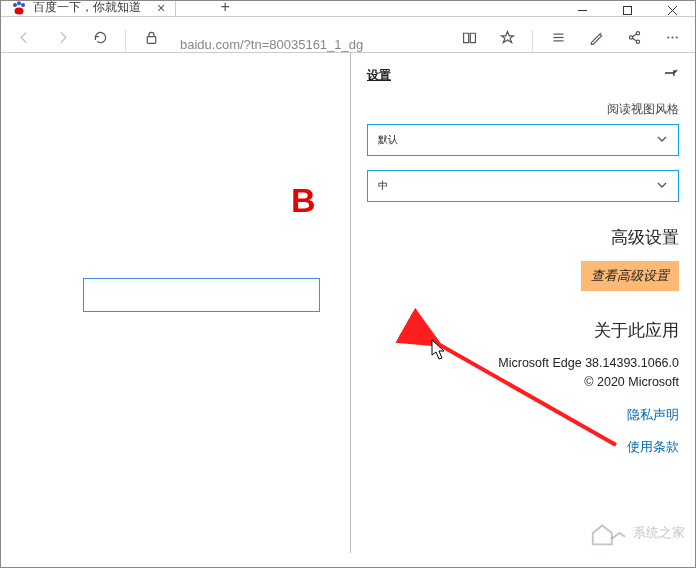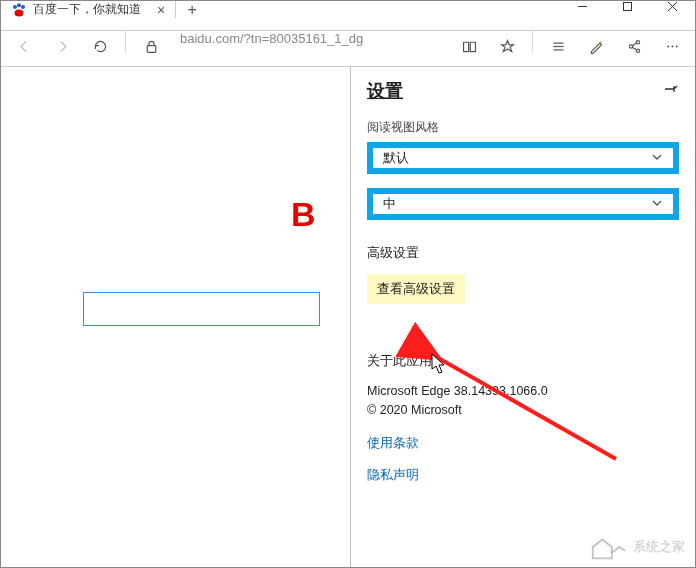--- a/index.html
+++ b/index.html
@@ -1,53 +1,53 @@
 <!DOCTYPE html>
 <html><head>
 <meta charset="utf-8">
 <style>
 * { margin: 0; padding: 0; box-sizing: border-box; font-family: "Microsoft YaHei", "Segoe UI", sans-serif; }
 body { width: 696px; height: 568px; background: #fff; position: relative; overflow: hidden; border: 1px solid #888; }
 
 
-.titlebar { height: 30px; background: #fff; display: flex; align-items: flex-start; border-bottom: 1px solid #ccc; }
+.titlebar { height: 16px; background: #fff; display: flex; align-items: flex-end; border-bottom: 1px solid #ccc; gap: 33px; }
 .tab { display: flex; align-items: center; padding: 0 10px; border-right: 1px solid #ccc; max-width: 185px; gap: 6px; }
 .tab-favicon { width: 16px; height: 16px; display: flex; align-items: center; justify-content: center; }
 .tab-title { font-size: 12px; color: #333; white-space: nowrap; overflow: hidden; }
 .tab-close { margin-left: 10px; color: #555; font-size: 14px; cursor: pointer; }
 .newtab { width: 32px; display: flex; align-items: center; justify-content: center; color: #555; font-size: 16px; cursor: pointer; }
 .titlebar-spacer { flex: 1; }
 .win-controls { display: flex; }
 .win-btn { width: 45px; display: flex; align-items: center; justify-content: center; color: #333; cursor: pointer; }
 .win-btn svg { width: 11px; height: 11px; }
 
 
-.toolbar { height: 36px; display: flex; align-items: flex-start; padding: 0 6px; gap: 4px; border-bottom: 1px solid #ccc; }
+.toolbar { height: 36px; display: flex; align-items: flex-end; padding: 0 6px; gap: 4px; border-bottom: 1px solid #ccc; }
 .tb-btn { width: 34px; height: 30px; display: flex; align-items: center; justify-content: center; color: #555; cursor: pointer; }
 .tb-btn.disabled { color: #bbb; }
 .tb-btn svg { width: 17px; height: 17px; stroke: currentColor; fill: none; stroke-width: 1.4; }
 .addr { flex: 1; font-size: 13px; color: #888; padding: 0 8px; }
 .tb-sep { width: 1px; height: 22px; background: #ddd; margin: 0 4px; }
 
 
 .content { position: relative; height: calc(100% - 66px); background: #fff; }
 .baidu-logo { position: absolute; left: 290px; top: 128px; font-size: 34px; font-weight: 800; color: #e10602; letter-spacing: -1px; }
 .search-box { position: absolute; left: 82px; top: 225px; width: 237px; height: 34px; border: 1px solid #3d8de8; background: #fff; }
 
 
 .settings-panel { position: absolute; right: 0; top: 0; width: 345px; height: 100%; background: #fff; border-left: 1px solid #bbb; display: flex; flex-direction: column; }
 .panel-header { display: flex; align-items: center; justify-content: space-between; padding: 12px 16px 10px 16px; }
-.panel-title { font-size: 18px; font-weight: 600; color: #222; text-decoration: underline; }
+.panel-title { font-size: 12px; font-weight: 600; color: #222; text-decoration: underline; }
 .pin-btn { color: #444; cursor: pointer; }
-.panel-body { padding: 0 16px 16px 16px; overflow-y: auto; }
+.panel-body { padding: 0 16px 16px 16px; overflow-y: auto; text-align: right; }
 .section-label { font-size: 12px; color: #444; margin-top: 6px; margin-bottom: 6px; }
-.select-box { width: 100%; height: 32px; border: 6px solid #0ea5e9; display: flex; align-items: center; justify-content: space-between; padding: 0 10px; font-size: 13px; color: #222; cursor: pointer; margin-bottom: 14px; }
+.select-box { width: 100%; height: 32px; border: 1px solid #0ea5e9; display: flex; align-items: center; justify-content: space-between; padding: 0 10px; font-size: 10px; color: #222; cursor: pointer; margin-bottom: 14px; }
 .chev { color: #555; }
-.section-heading { font-size: 13px; color: #222; margin-top: 24px; margin-bottom: 12px; }
-.grey-btn { display: inline-block; background: #fef9c3; padding: 6px 10px; font-size: 13px; color: #222; cursor: pointer; }
+.section-heading { font-size: 17px; color: #222; margin-top: 24px; margin-bottom: 12px; }
+.grey-btn { display: inline-block; background: #fdba74; padding: 6px 10px; font-size: 13px; color: #222; cursor: pointer; font-style: italic; }
 .about-line { font-size: 12.5px; color: #222; line-height: 1.5; }
 .link { font-size: 13px; color: #0067b8; cursor: pointer; margin-top: 14px; }
 
 
 .arrow-wrap { position: absolute; left: 425px; top: 282px; pointer-events: none; }
 .arrow-wrap svg { overflow: visible; }
 
 
 .cursor { position: absolute; left: 430px; top: 286px; pointer-events: none; }
 .cursor svg { width: 16px; height: 22px; }
@@ -186,26 +186,26 @@
       <div class="select-box">
         <span>中</span>
         <span class="chev"><svg width="12" height="12" viewBox="0 0 12 12">
               <polyline points="2,4 6,8 10,4" fill="none" stroke="#555" stroke-width="1.3"></polyline>
             </svg></span>
       </div>
 
       <div class="section-heading">高级设置</div>
       <div class="grey-btn">查看高级设置</div>
 
-      <div class="section-heading" style="margin-top:48px">关于此应用</div>
+      <div class="section-heading" style="margin-top:28px">关于此应用</div>
       <div class="about-line">Microsoft Edge 38.14393.1066.0</div>
       <div class="about-line">© 2020 Microsoft</div>
 
+      <div class="link">隐私声明</div>
       <div class="link">使用条款</div>
-      <div class="link">隐私声明</div>
     </div>
   </div>
 
   <div class="arrow-wrap">
     <svg width="200" height="120">
       <defs>
           <marker id="ah" markerWidth="12" markerHeight="12" refX="2" refY="6" orient="auto">
             <path d="M12 1 L1 6 L12 11 z" fill="#ff1e1e"></path>
           </marker>
         </defs>

